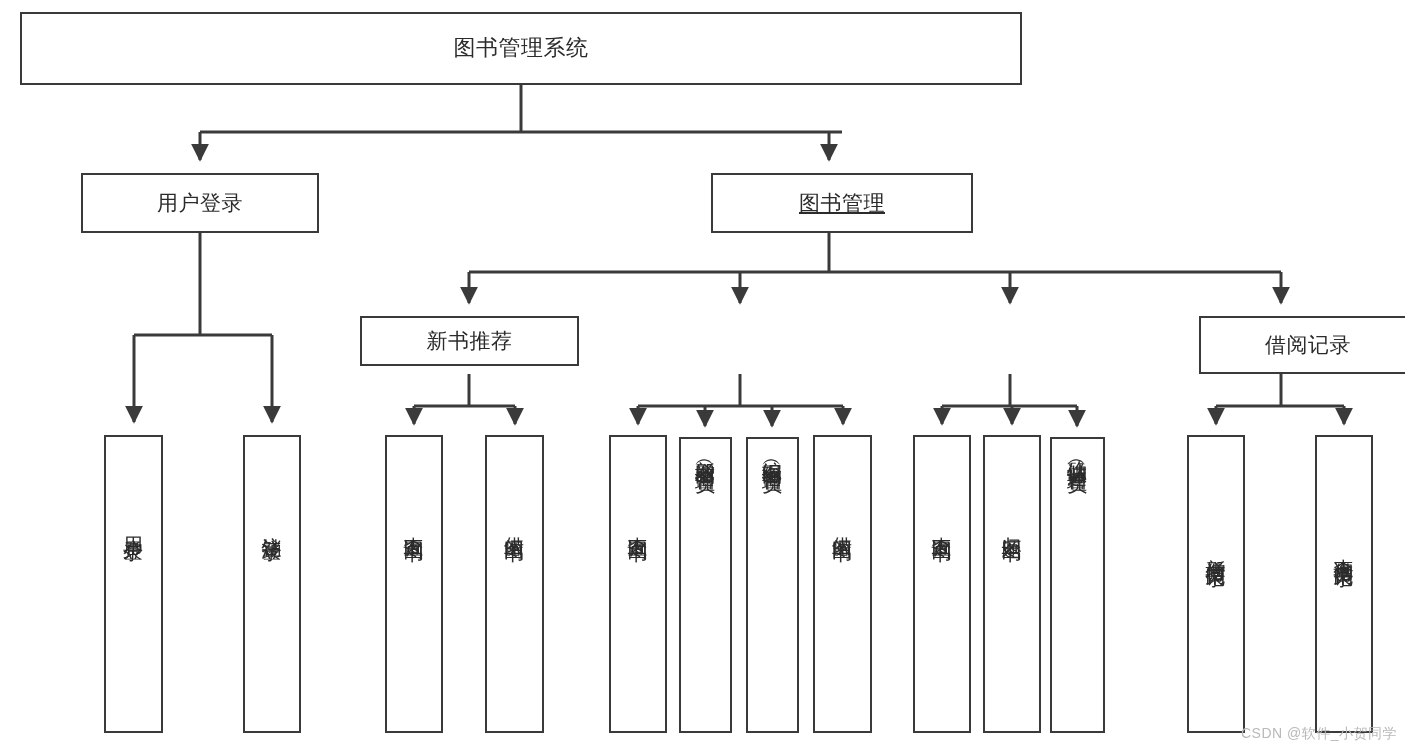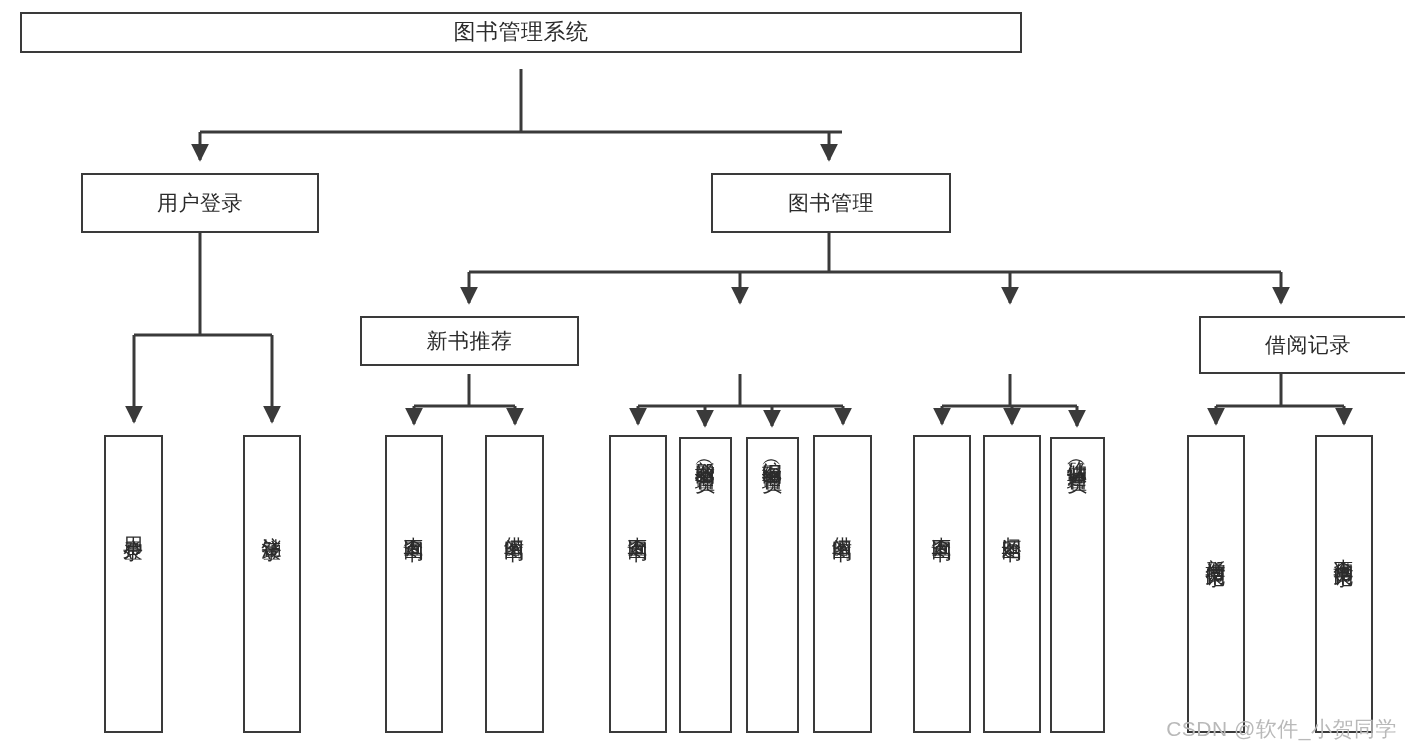--- a/index.html
+++ b/index.html
@@ -65,21 +65,21 @@
   .node.vert.mid .label {
     padding-top: 78px;
   }
   .node.vert.mid2 .label {
     padding-top: 100px;
   }
   .watermark {
     position: absolute;
     right: 8px;
     bottom: 4px;
-    font-size: 21px;
+    font-size: 14px;
     color: #b9b9b9;
     white-space: nowrap;
     letter-spacing: 0.5px;
   }
 </style>
 </head>
 <body>
 
 <div id="canvas">
 
@@ -126,28 +126,28 @@
       <path d="M 1012 406 L 1012 424" marker-end="url(#arrow)"></path>
       <path d="M 1077 406 L 1077 426" marker-end="url(#arrow)"></path>
 
       <path d="M 1281 374 L 1281 406"></path>
       <path d="M 1216 406 L 1344 406"></path>
       <path d="M 1216 406 L 1216 424" marker-end="url(#arrow)"></path>
       <path d="M 1344 406 L 1344 424" marker-end="url(#arrow)"></path>
     </g>
   </svg>
 
-  <div class="node horiz root" id="node-root" style="left: 20px; top: 12px; width: 1002px; height: 41px; font-family: Liberation Serif, serif;">
+  <div class="node horiz root" id="node-root" style="left: 20px; top: 12px; width: 1002px; height: 73px; font-family: Liberation Serif, serif;">
     <span class="label">图书管理系统</span>
   </div>
 
   <div class="node horiz" id="l1-0" style="left: 81px; top: 173px; width: 238px; height: 60px;">
     <span class="label">用户登录</span>
   </div>
-  <div class="node horiz" id="l1-1" style="left: 711px; top: 173px; width: 240px; height: 60px;">
+  <div class="node horiz" id="l1-1" style="left: 711px; top: 173px; width: 262px; height: 60px; text-decoration: underline;">
     <span class="label">图书管理</span>
   </div>
 
   <div class="node horiz" id="l2-0" style="left: 360px; top: 316px; width: 219px; height: 50px;">
     <span class="label">新书推荐</span>
   </div>
   <div class="node horiz" id="l2-3" style="left: 1172px; top: 316px; width: 218px; height: 58px; margin-left: 27px;">
     <span class="label">借阅记录</span>
   </div>
 

